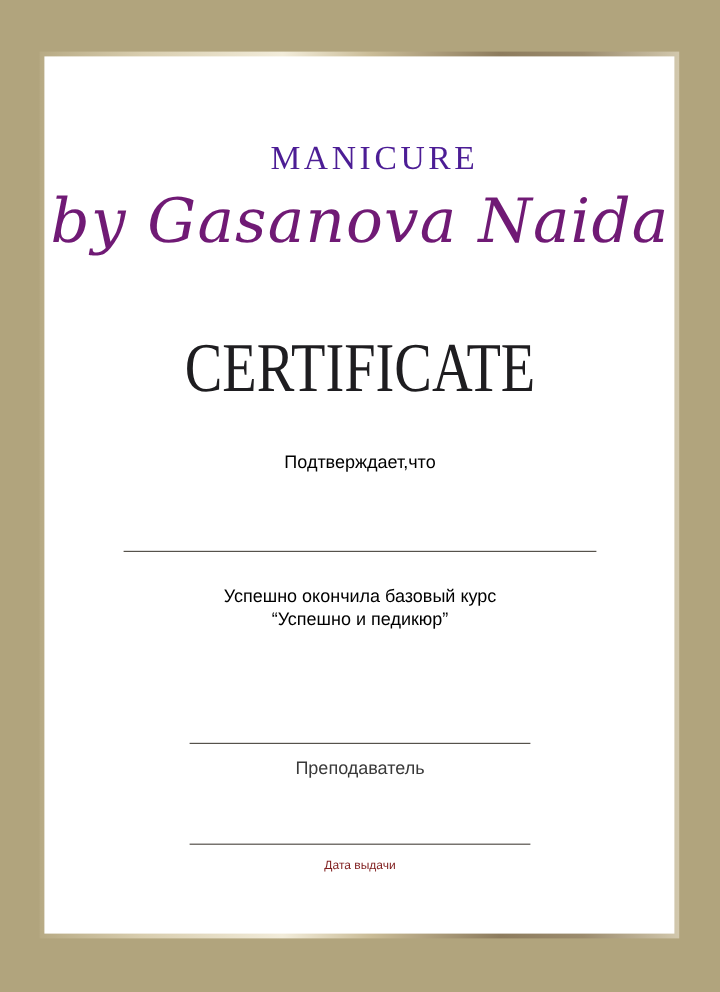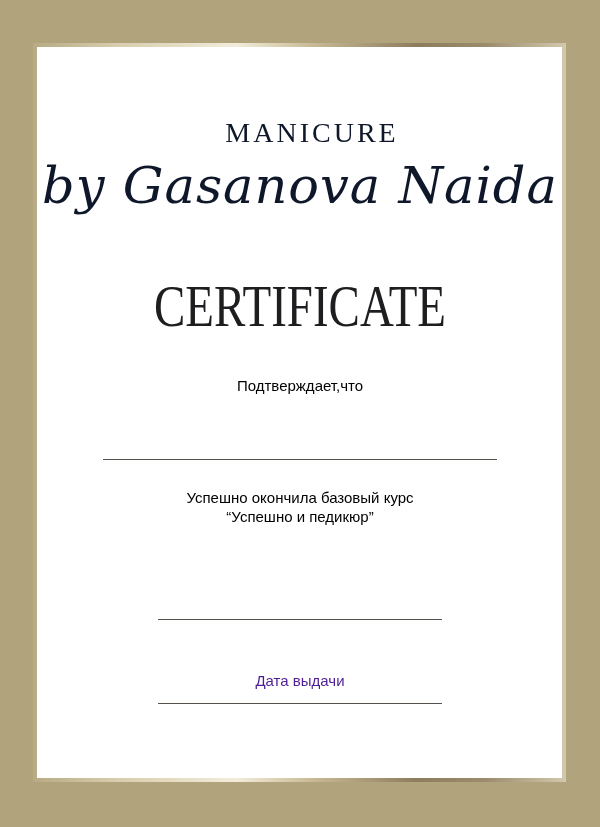--- a/index.html
+++ b/index.html
@@ -38,31 +38,31 @@
     position: absolute;
     left: 0;
     right: 0;
     text-align: center;
   }
   .brand-title {
     top: 118px;
     font-family: "Liberation Serif", serif;
     font-size: 28px;
     letter-spacing: 3px;
-    color: #0f172a;
+    color: #4c1d95;
     line-height: 30px;
     padding-left: 24px;
   }
   .brand-script {
     top: 153px;
     font-family: "DejaVu Serif", serif;
     font-style: italic;
     font-size: 51px;
     letter-spacing: 1px;
-    color: #0f172a;
+    color: #701a75;
     line-height: 66px;
     white-space: nowrap;
   }
   .cert-title {
     top: 276px;
     font-family: "Liberation Serif", serif;
     font-size: 54px;
     color: #1e1d20;
     line-height: 56px;
     letter-spacing: 0px;
@@ -100,23 +100,23 @@
     top: 632px;
     font-size: 15px;
     color: #3a3a3a;
   }
   .rule-date {
     top: 703px;
     left: 158px;
     width: 284px;
   }
   .date-label {
-    top: 672px;
-    font-size: 15px;
-    color: #4c1d95;
+    top: 716px;
+    font-size: 10px;
+    color: #7f1d1d;
   }
 </style>
 </head>
 <body>
 
 <div class="page">
 
   <div class="gold-frame">
     <div class="white-panel"></div>
   </div>
@@ -131,18 +131,19 @@
 
   <div class="rule rule-name"></div>
 
   <div class="txt course-text">
     <div>Успешно окончила базовый курс</div>
     <div>“Успешно и педикюр”</div>
   </div>
 
   <div class="rule rule-teacher"></div>
 
+  <div class="txt teacher-label">Преподаватель</div>
 
   <div class="rule rule-date"></div>
 
   <div class="txt date-label">Дата выдачи</div>
 
 </div>
 
 </body></html>

